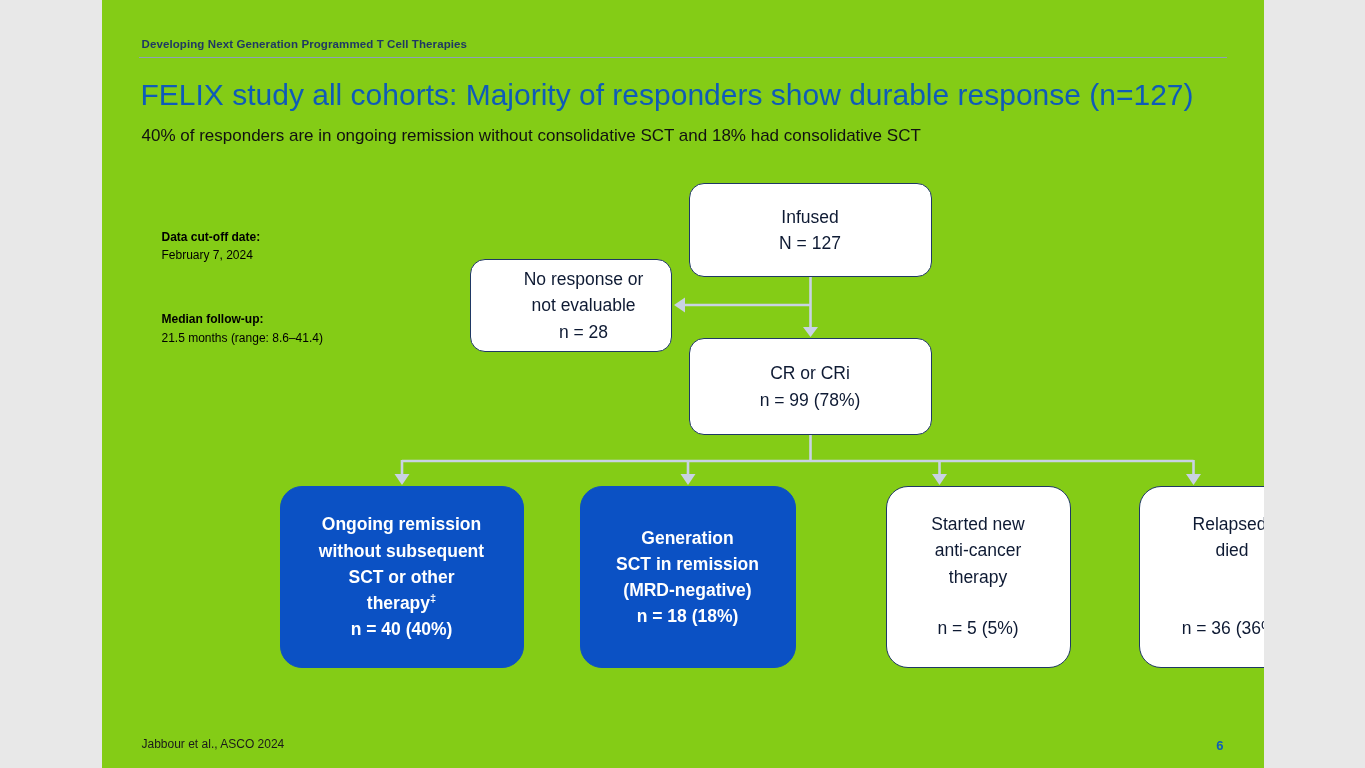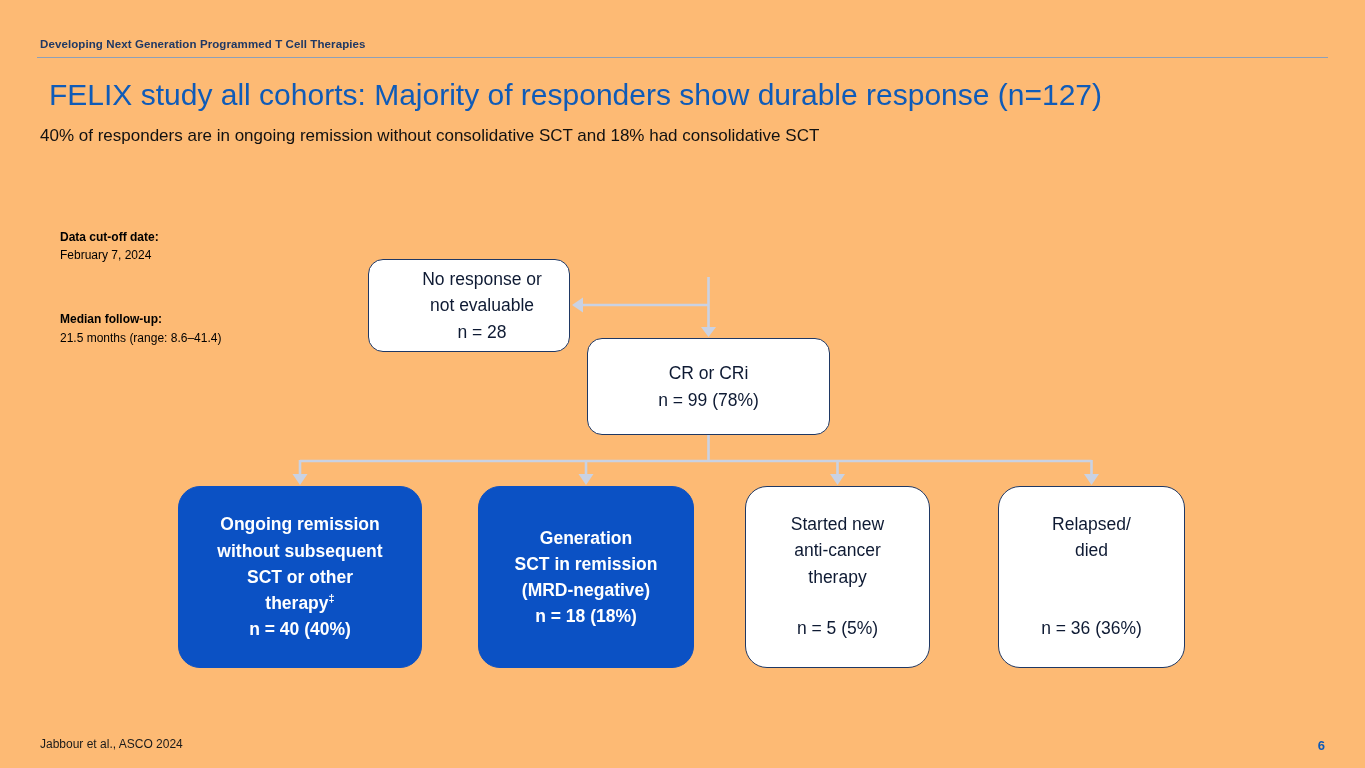--- a/index.html
+++ b/index.html
@@ -5,23 +5,23 @@
   :root {
     --title-blue: #0f5bb8;
     --navy: #1f3864;
     --box-blue: #0b51c4;
     --arrow: #c9d2e4;
   }
   * { box-sizing: border-box; }
   html, body { margin: 0; padding: 0; background: #e8e8e8; }
   .slide {
     position: relative;
-    width: 1365px;
+    width: 1162px;
     height: 768px;
-    background: #fdba74;
+    background: #84cc16;
     overflow: hidden;
     font-family: "Liberation Sans", sans-serif;
     margin: 0 auto;
   }
   .header-text {
     position: absolute;
     left: 40px;
     top: 38px;
     font-size: 11.5px;
     font-weight: bold;
@@ -31,21 +31,21 @@
   .header-rule {
     position: absolute;
     left: 37px;
     right: 37px;
     top: 57px;
     height: 0;
     border-top: 1px solid #8ea0b8;
   }
   .title {
     position: absolute;
-    left: 49px;
+    left: 39px;
     top: 78px;
     margin: 0;
     font-size: 30px;
     font-weight: normal;
     color: var(--title-blue);
     white-space: nowrap;
   }
   .subtitle {
     position: absolute;
     left: 40px;
@@ -105,20 +105,21 @@
   .outcome-4 { left: 998px;  width: 187px; }
   .outcome.highlight {
     background: var(--box-blue);
     border-color: var(--box-blue);
     color: #ffffff;
     font-weight: bold;
   }
   .outcome.plain {
     justify-content: space-between;
     padding: 24px 10px 26px;
+    margin-left: 39px;
   }
   .outcome sup { font-size: 11px; line-height: 0; }
 
   .footer-citation {
     position: absolute;
     left: 40px;
     bottom: 17px;
     font-size: 12px;
     color: #1a1a1a;
   }
@@ -165,20 +166,24 @@
       <path class="flow-head" d="M 292.5 474 L 307.5 474 L 300 485 Z"></path>
       <line class="flow-line" x1="586" y1="460" x2="586" y2="475"></line>
       <path class="flow-head" d="M 578.5 474 L 593.5 474 L 586 485 Z"></path>
       <line class="flow-line" x1="837.5" y1="460" x2="837.5" y2="475"></line>
       <path class="flow-head" d="M 830 474 L 845 474 L 837.5 485 Z"></path>
       <line class="flow-line" x1="1091.5" y1="460" x2="1091.5" y2="475"></line>
       <path class="flow-head" d="M 1084 474 L 1099 474 L 1091.5 485 Z"></path>
     </g>
   </svg>
 
+  <div class="box box-infused">
+    <div class="box-label">Infused</div>
+    <div class="box-value">N = 127</div>
+  </div>
 
   <div class="box box-noresp">
     <div class="box-label">No response or
 not evaluable</div>
     <div class="box-value">n = 28</div>
   </div>
 
   <div class="box box-cr">
     <div class="box-label">CR or CRi</div>
     <div class="box-value">n = 99 (78%)</div>

